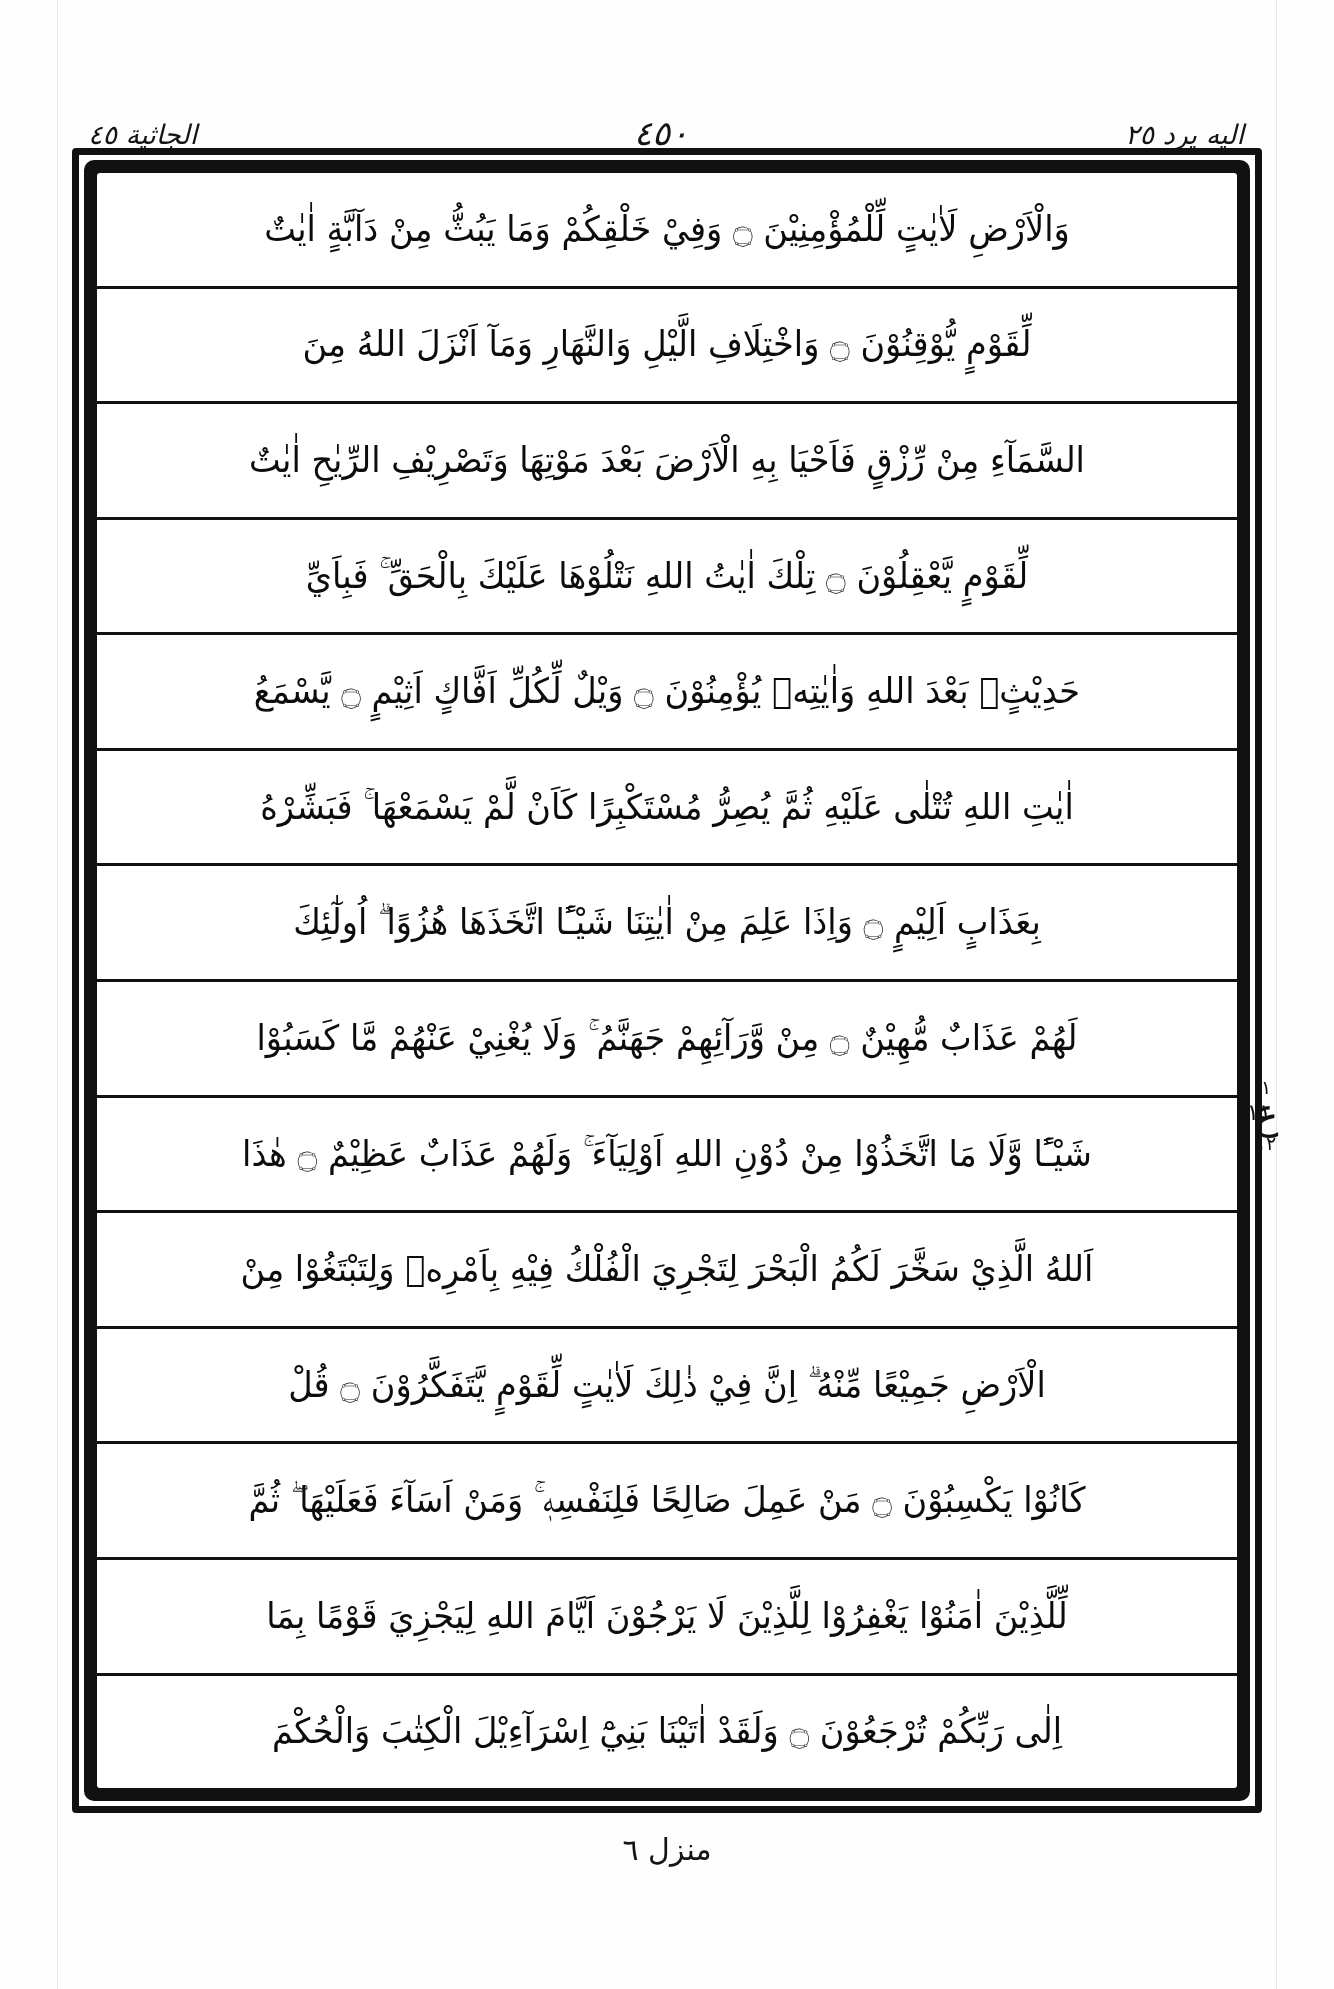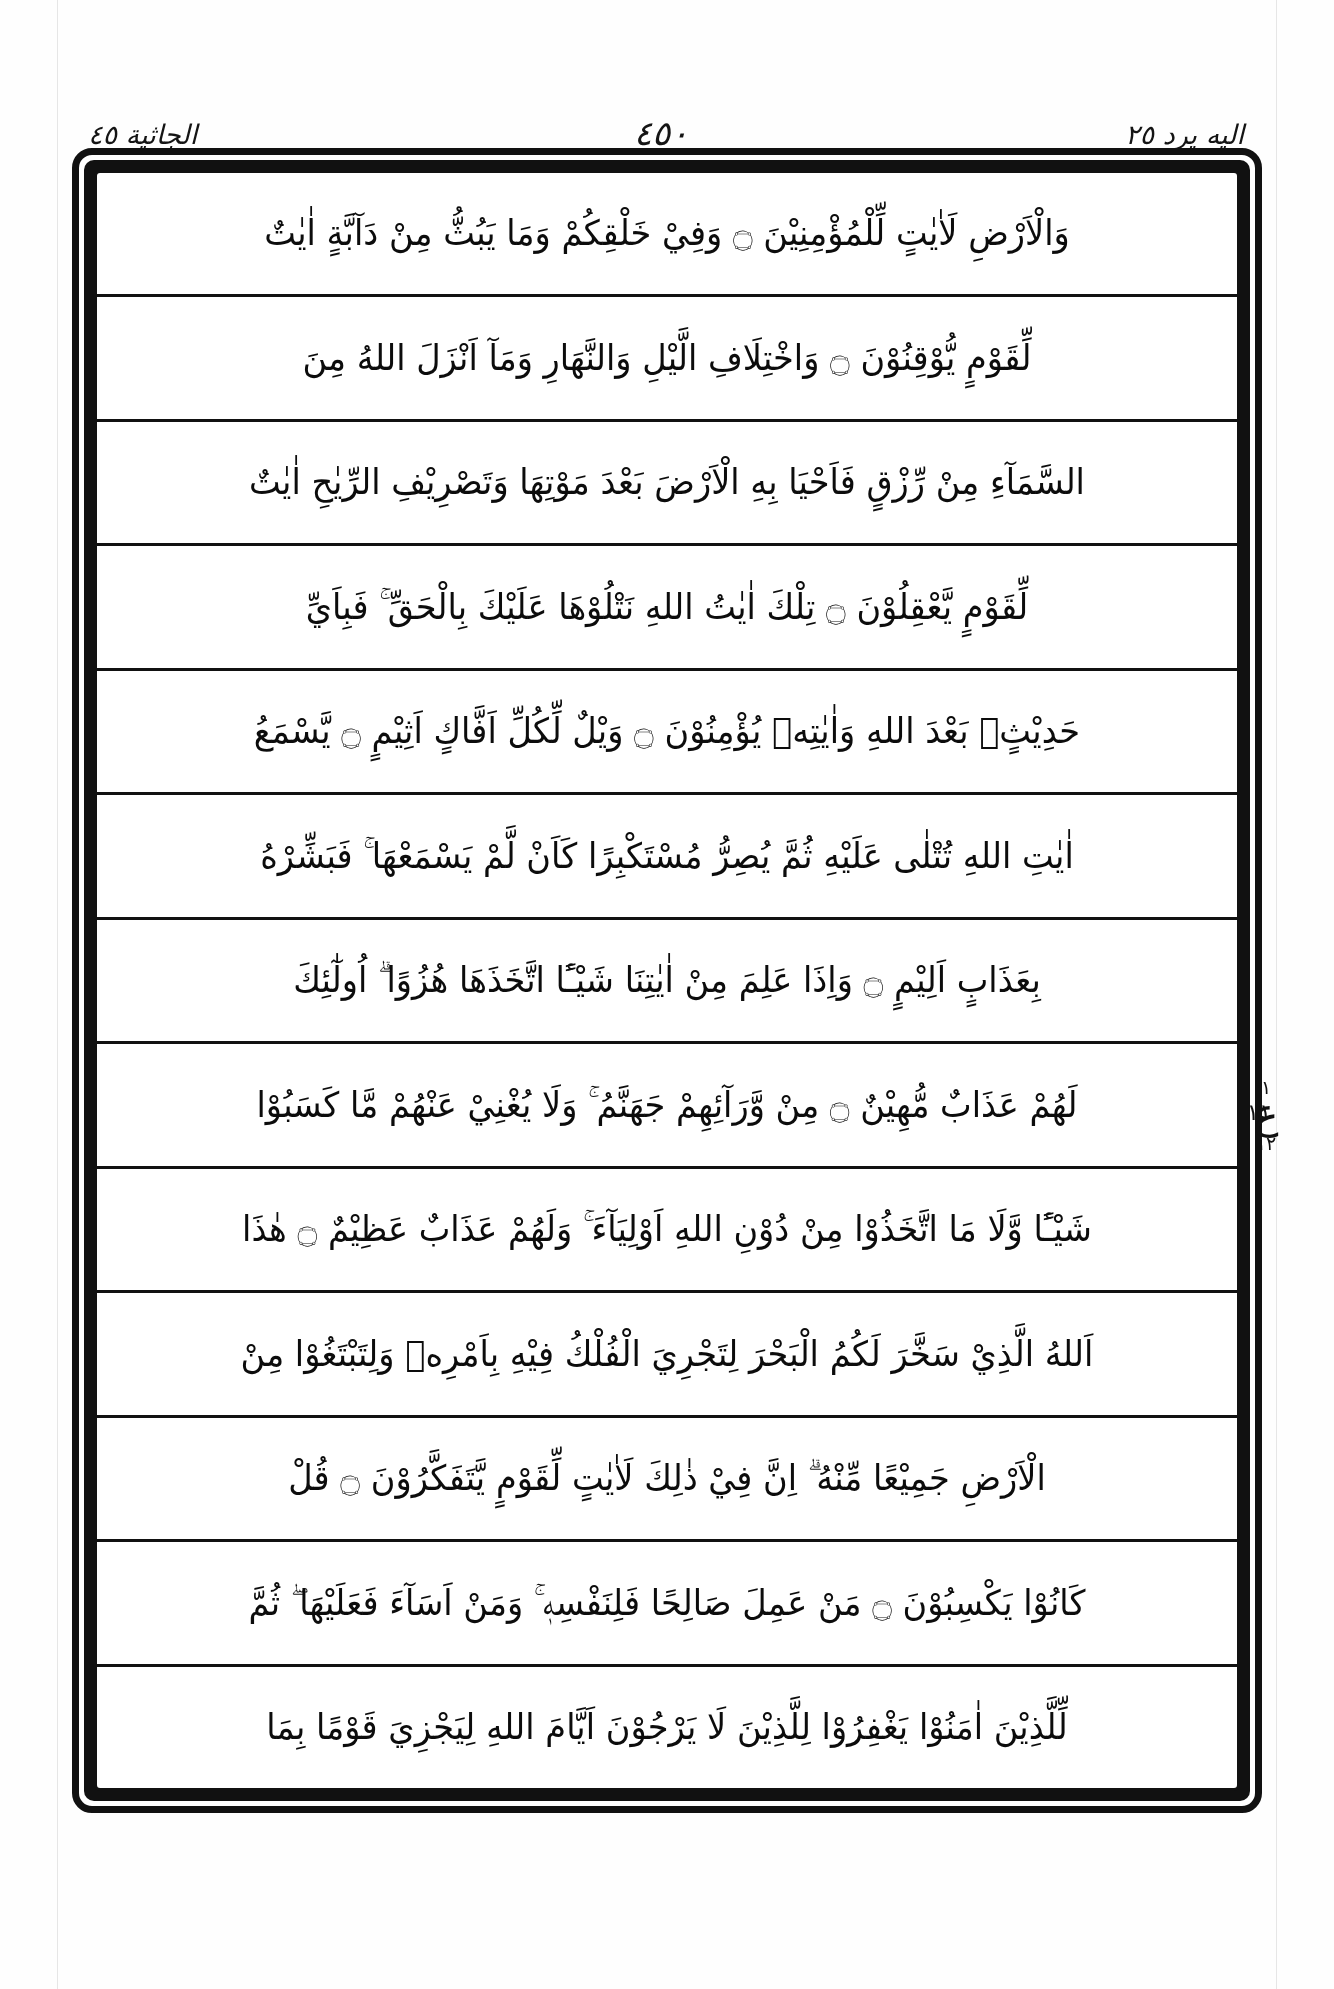--- a/index.html
+++ b/index.html
@@ -67,21 +67,21 @@
   }
 
   
   #frame-outer {
     position: absolute;
     top: 148px;
     left: 72px;
     width: 1190px;
     height: 1665px;
     border: 7px solid #111111;
-    border-radius: 20px;
+    border-radius: 4px;
     box-sizing: border-box;
     background: #ffffff;
     padding: 5px;
   }
   
   #frame-dots {
     position: absolute;
     inset: 5px;
     border: 10px solid transparent;
     border-radius: 10px;
@@ -217,25 +217,31 @@
       </div>
       <div class="ayah-line">
         <div class="ayah-text" style="font-size: 35px;">الْاَرْضِ جَمِيْعًا مِّنْهُ ۗ اِنَّ فِيْ ذٰلِكَ لَاٰيٰتٍ لِّقَوْمٍ يَّتَفَكَّرُوْنَ ۝ قُلْ</div>
       </div>
       <div class="ayah-line">
         <div class="ayah-text" style="font-size: 35px;">كَانُوْا يَكْسِبُوْنَ ۝ مَنْ عَمِلَ صَالِحًا فَلِنَفْسِهٖ ۚ وَمَنْ اَسَآءَ فَعَلَيْهَا ۖ ثُمَّ</div>
       </div>
       <div class="ayah-line">
         <div class="ayah-text" style="font-size: 35px;">لِّلَّذِيْنَ اٰمَنُوْا يَغْفِرُوْا لِلَّذِيْنَ لَا يَرْجُوْنَ اَيَّامَ اللهِ لِيَجْزِيَ قَوْمًا بِمَا</div>
       </div>
+      <div class="ayah-line">
+        <div class="ayah-text" style="font-size: 35px;">اِلٰى رَبِّكُمْ تُرْجَعُوْنَ ۝ وَلَقَدْ اٰتَيْنَا بَنِيْٓ اِسْرَآءِيْلَ الْكِتٰبَ وَالْحُكْمَ</div>
+      </div>
 
     </div>
   </div>
 
   <div id="ruku-marker">
     <span class="num-top">١</span>
     <span class="ain-glyph">ع</span>
     <span class="num-mid">١١</span>
     <span class="num-bottom">١٢</span>
   </div>
 
+  <div id="footer">
+    <span class="footer-text">منزل ٦</span>
+  </div>
 
 </div>
 
 </body></html>

